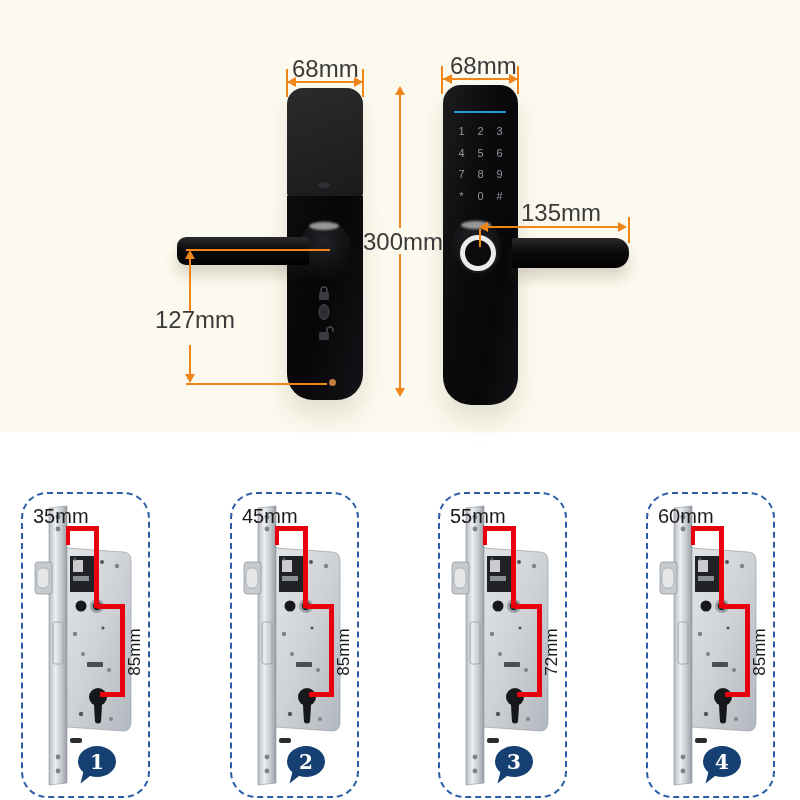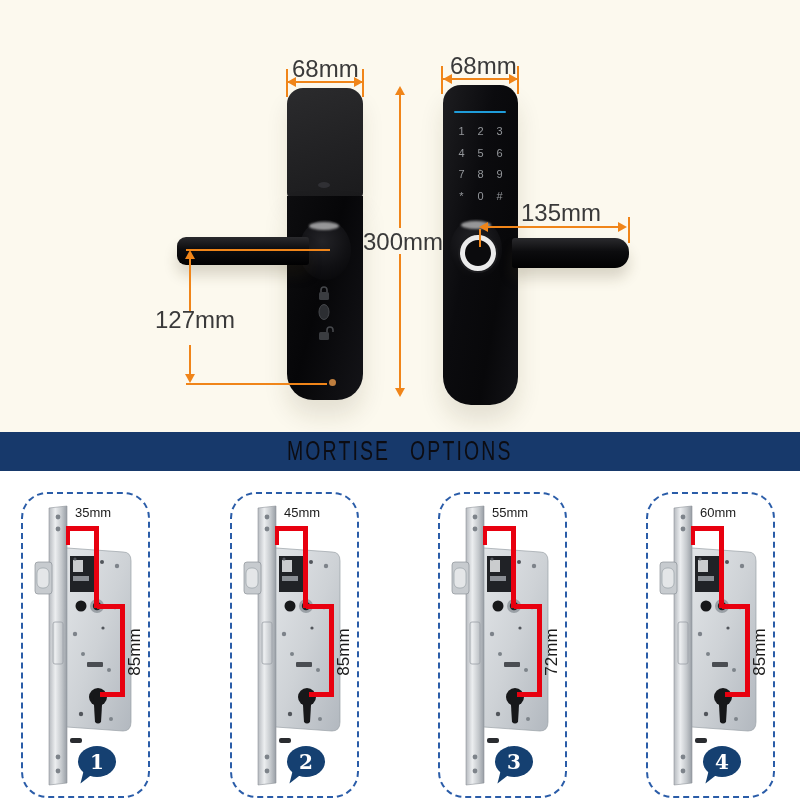--- a/index.html
+++ b/index.html
@@ -61,22 +61,22 @@
   .lock-slot{position:absolute;left:0;top:0;width:125px;height:302px;}
   .lock-slot svg{display:block;width:125px;height:302px;}
   
   .red{position:absolute;background:#E8000F;}
   .bk-h   {left:44px;top:32px;width:32px;height:5px;}
   .bk-tick{left:43px;top:32px;width:4px;height:19px;}
   .bk-drop{left:71px;top:32px;width:5px;height:82px;}
   .cd-top {left:74px;top:110px;width:28px;height:5px;}
   .cd-v   {left:97px;top:110px;width:5px;height:93px;}
   .cd-bot {left:77px;top:198px;width:25px;height:5px;}
-  .backset-label{position:absolute;left:10px;top:11px;width:120px;text-align:center;
-    color:#1B1B1B;font-size:13px;font-weight:500;}
+  .backset-label{position:absolute;left:10px;top:11px;width:120px;text-align:left;
+    color:#1B1B1B;font-size:20px;font-weight:500;}
   .cd-label{position:absolute;left:81px;top:149px;width:60px;height:18px;text-align:center;
     color:#1B1B1B;font-size:17px;font-weight:500;transform:rotate(-90deg);}
   .badge{position:absolute;left:55px;top:252px;width:38px;height:31px;border-radius:50%;
     background:#154071;display:flex;align-items:center;justify-content:center;}
   .badge span{color:#fff;font-family:"DejaVu Serif",serif;font-weight:700;font-size:20px;line-height:1;}
   .badge-tail{position:absolute;left:59px;top:277px;width:0;height:0;
     border-top:14px solid #154071;border-right:11px solid transparent;transform:rotate(14deg);}
 </style>
 </head>
 <body>
@@ -166,23 +166,20 @@
 
     <div class="abs oline" style="left:186px;top:249px;width:144px;height:2px;z-index:3"></div>
     <div class="abs oline" style="left:189px;top:255px;width:2px;height:57px"></div>
     <div class="abs oline" style="left:189px;top:345px;width:2px;height:33px"></div>
     <div class="abs arrow a-up" style="left:185px;top:250px;z-index:3"></div>
     <div class="abs arrow a-down" style="left:185px;top:374px"></div>
     <div class="abs oline" style="left:186px;top:383px;width:141px;height:2px"></div>
     <div class="abs dim-text" style="left:155px;top:308px;width:70px">127mm</div>
   </div>
 
-  <div class="banner">
-    <span class="banner-title">MORTISE OPTIONS</span>
-  </div>
 
   <div class="bottom-section">
 
     <div class="card card1">
       <div class="lock-slot">
   <svg viewBox="0 0 125 302">
     <polygon points="26,14 44,12 44,289 26,291" fill="url(#steelV)" stroke="#8d9298" stroke-width="0.6"></polygon>
     <circle cx="35" cy="23" r="2.4" fill="#7d838a"></circle>
             <circle cx="35" cy="35" r="2.4" fill="#7d838a"></circle>
     <circle cx="35" cy="263" r="2.4" fill="#7d838a"></circle>

